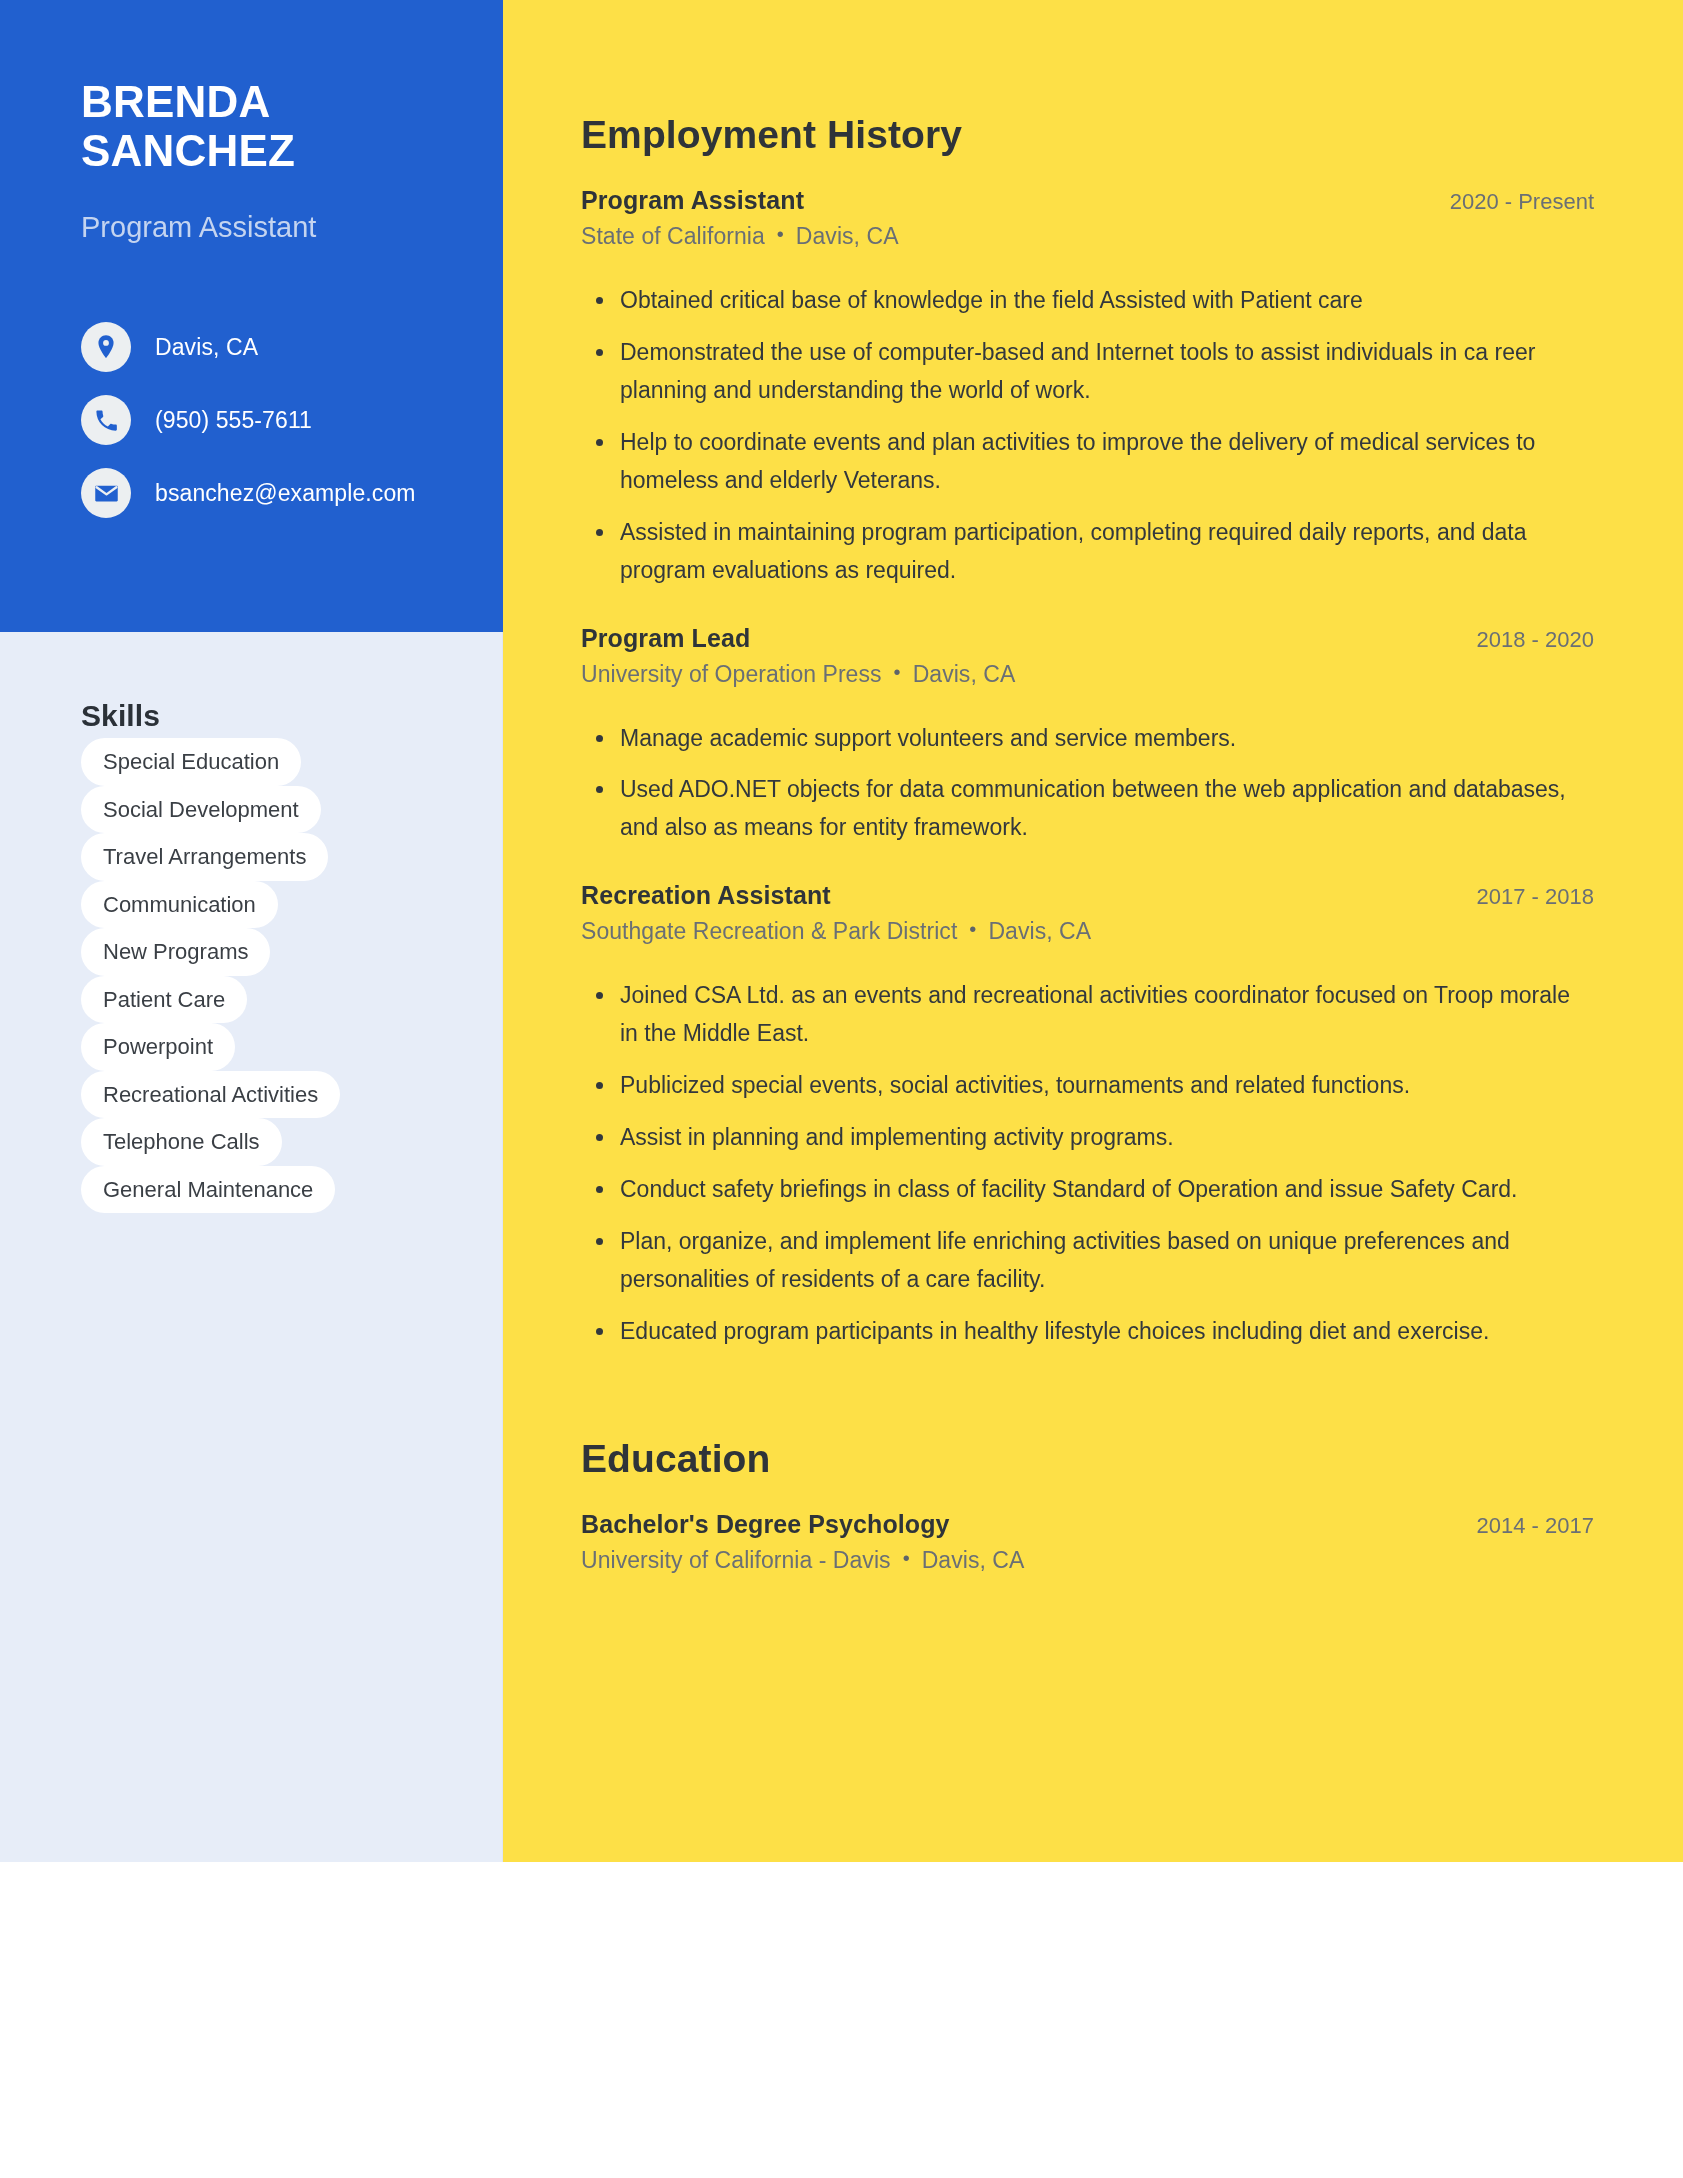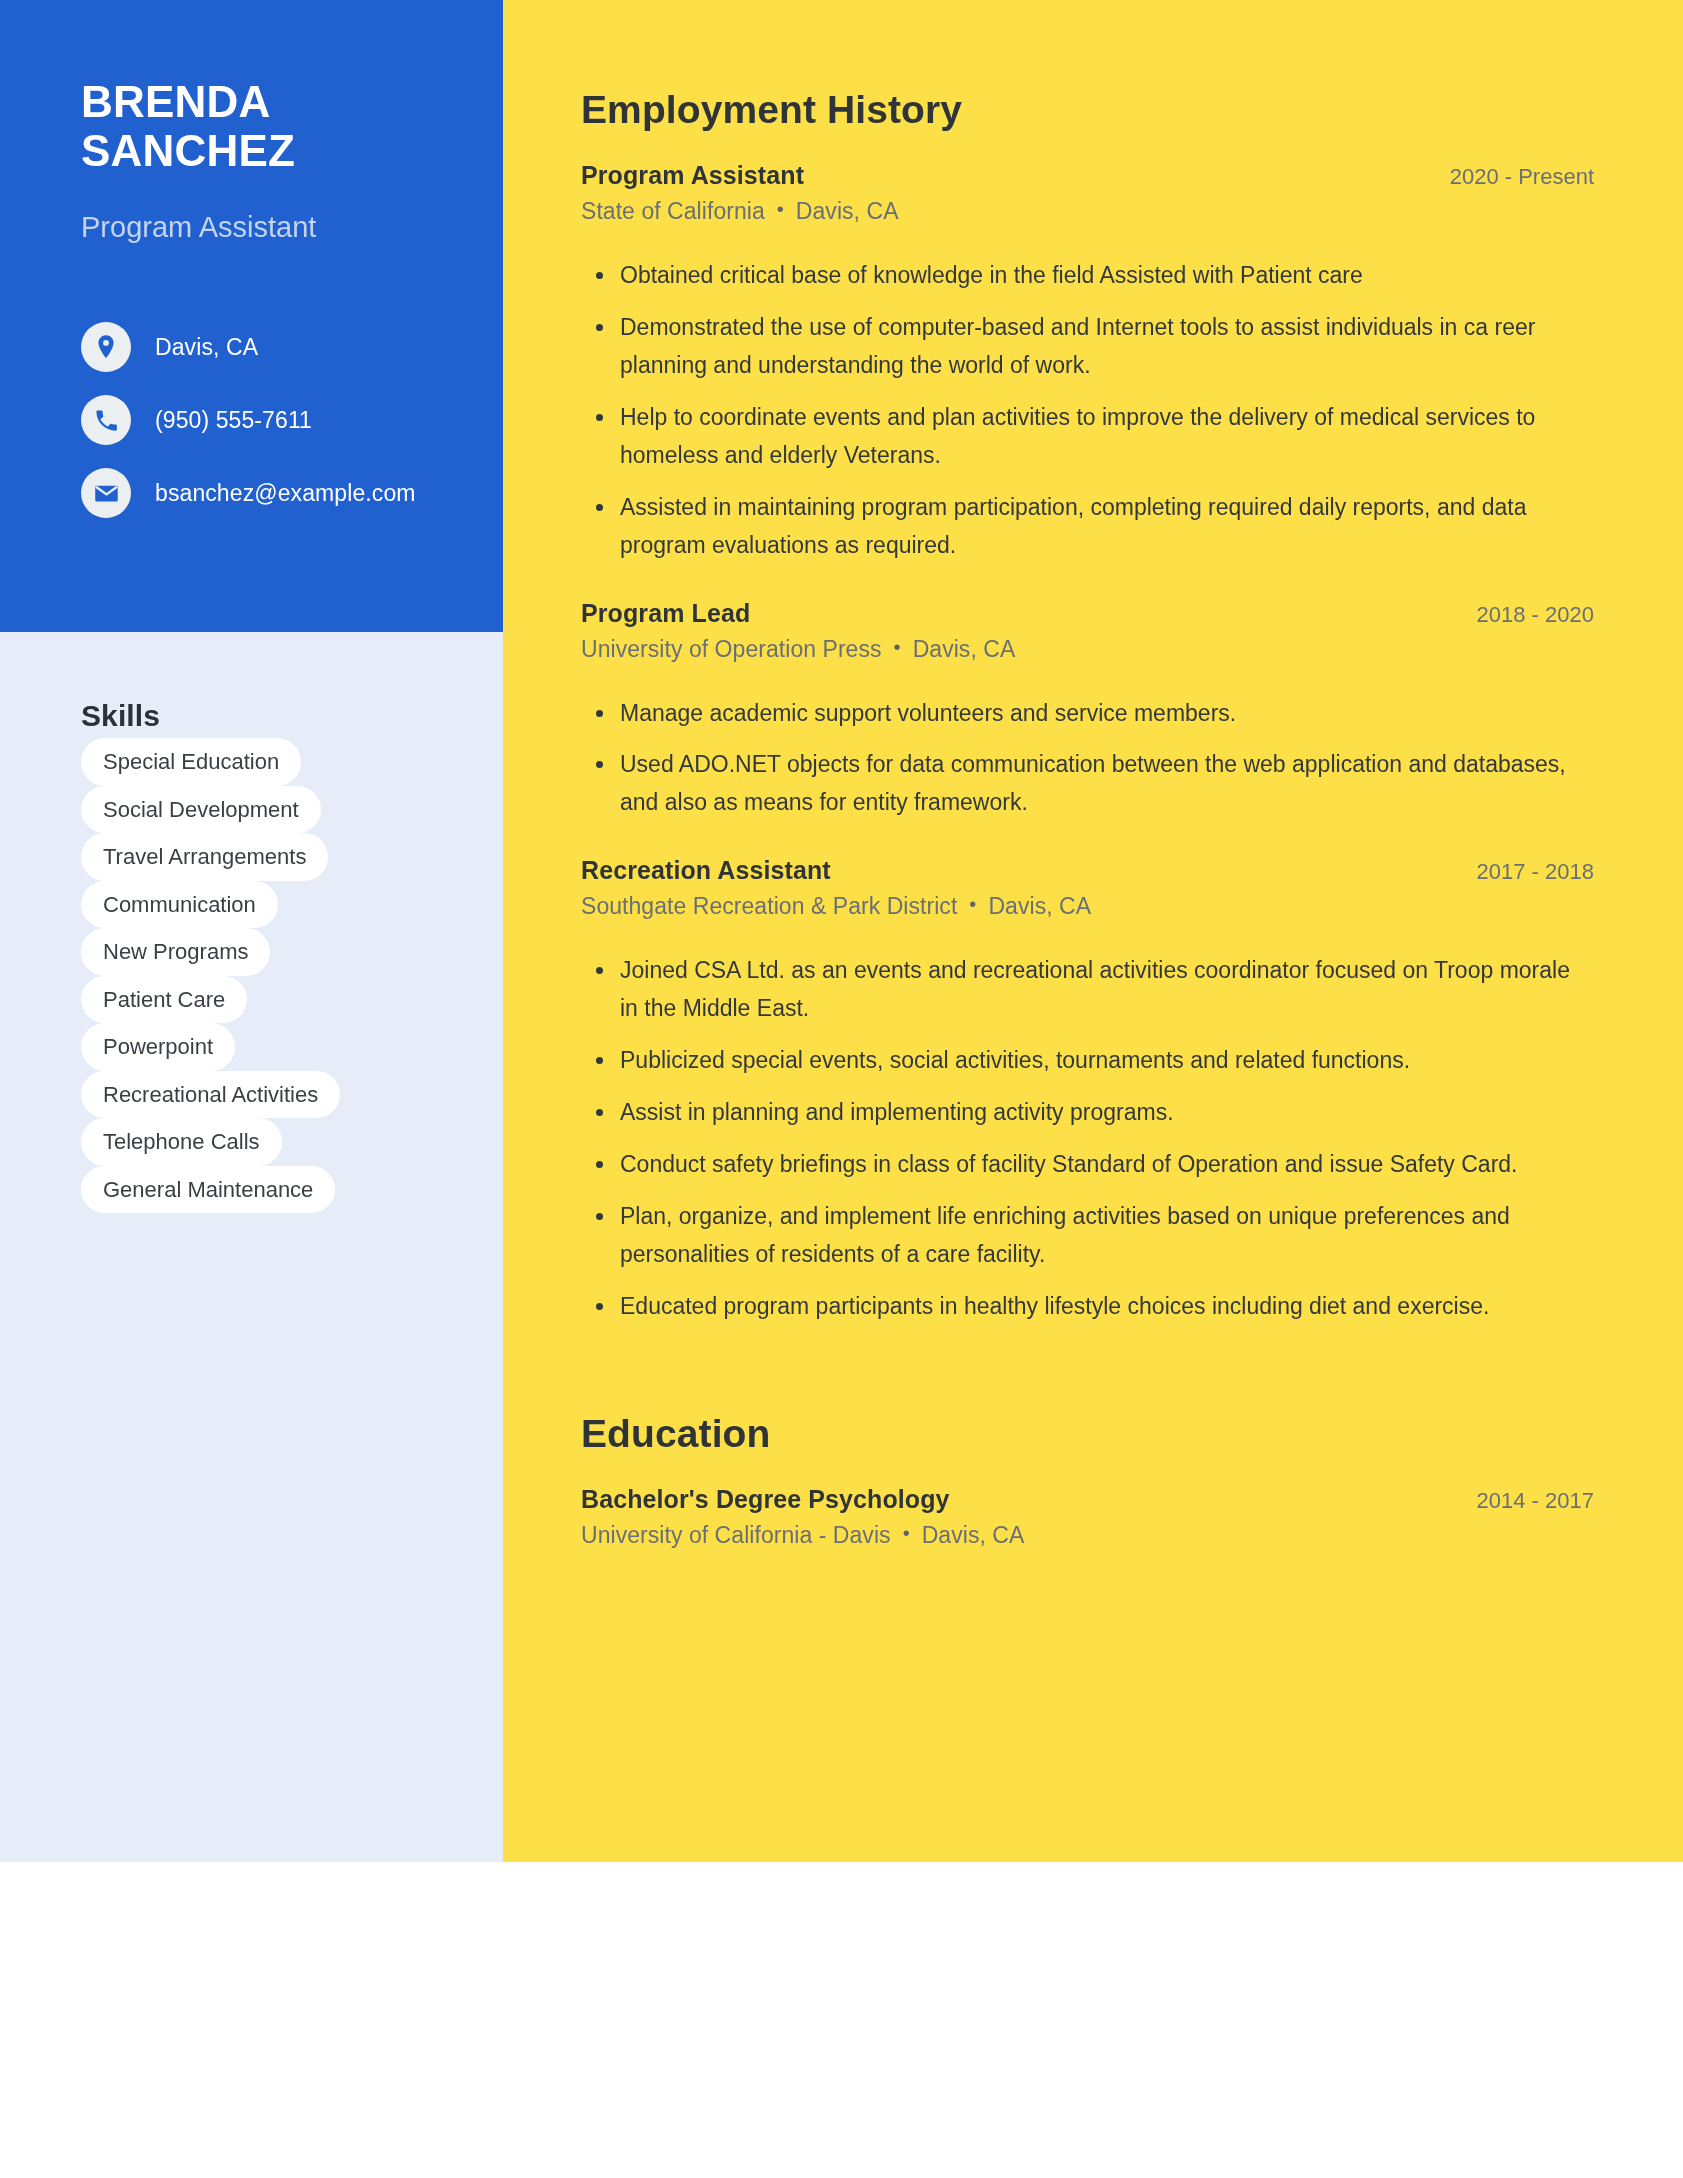--- a/index.html
+++ b/index.html
@@ -130,21 +130,21 @@
   }
   .skill-pill-wrap { display: block; }
 
   
   .main {
     position: absolute;
     left: 503px;
     top: 0;
     width: 1180px;
     height: 2178px;
-    padding: 90px 89px 0 78px;
+    padding: 115px 89px 0 78px;
   }
 
   .section-heading {
     color: #2f3439;
     font-size: 39px;
     font-weight: bold;
     letter-spacing: 0.1px;
     line-height: 1.05;
     margin-bottom: 30px;
   }

